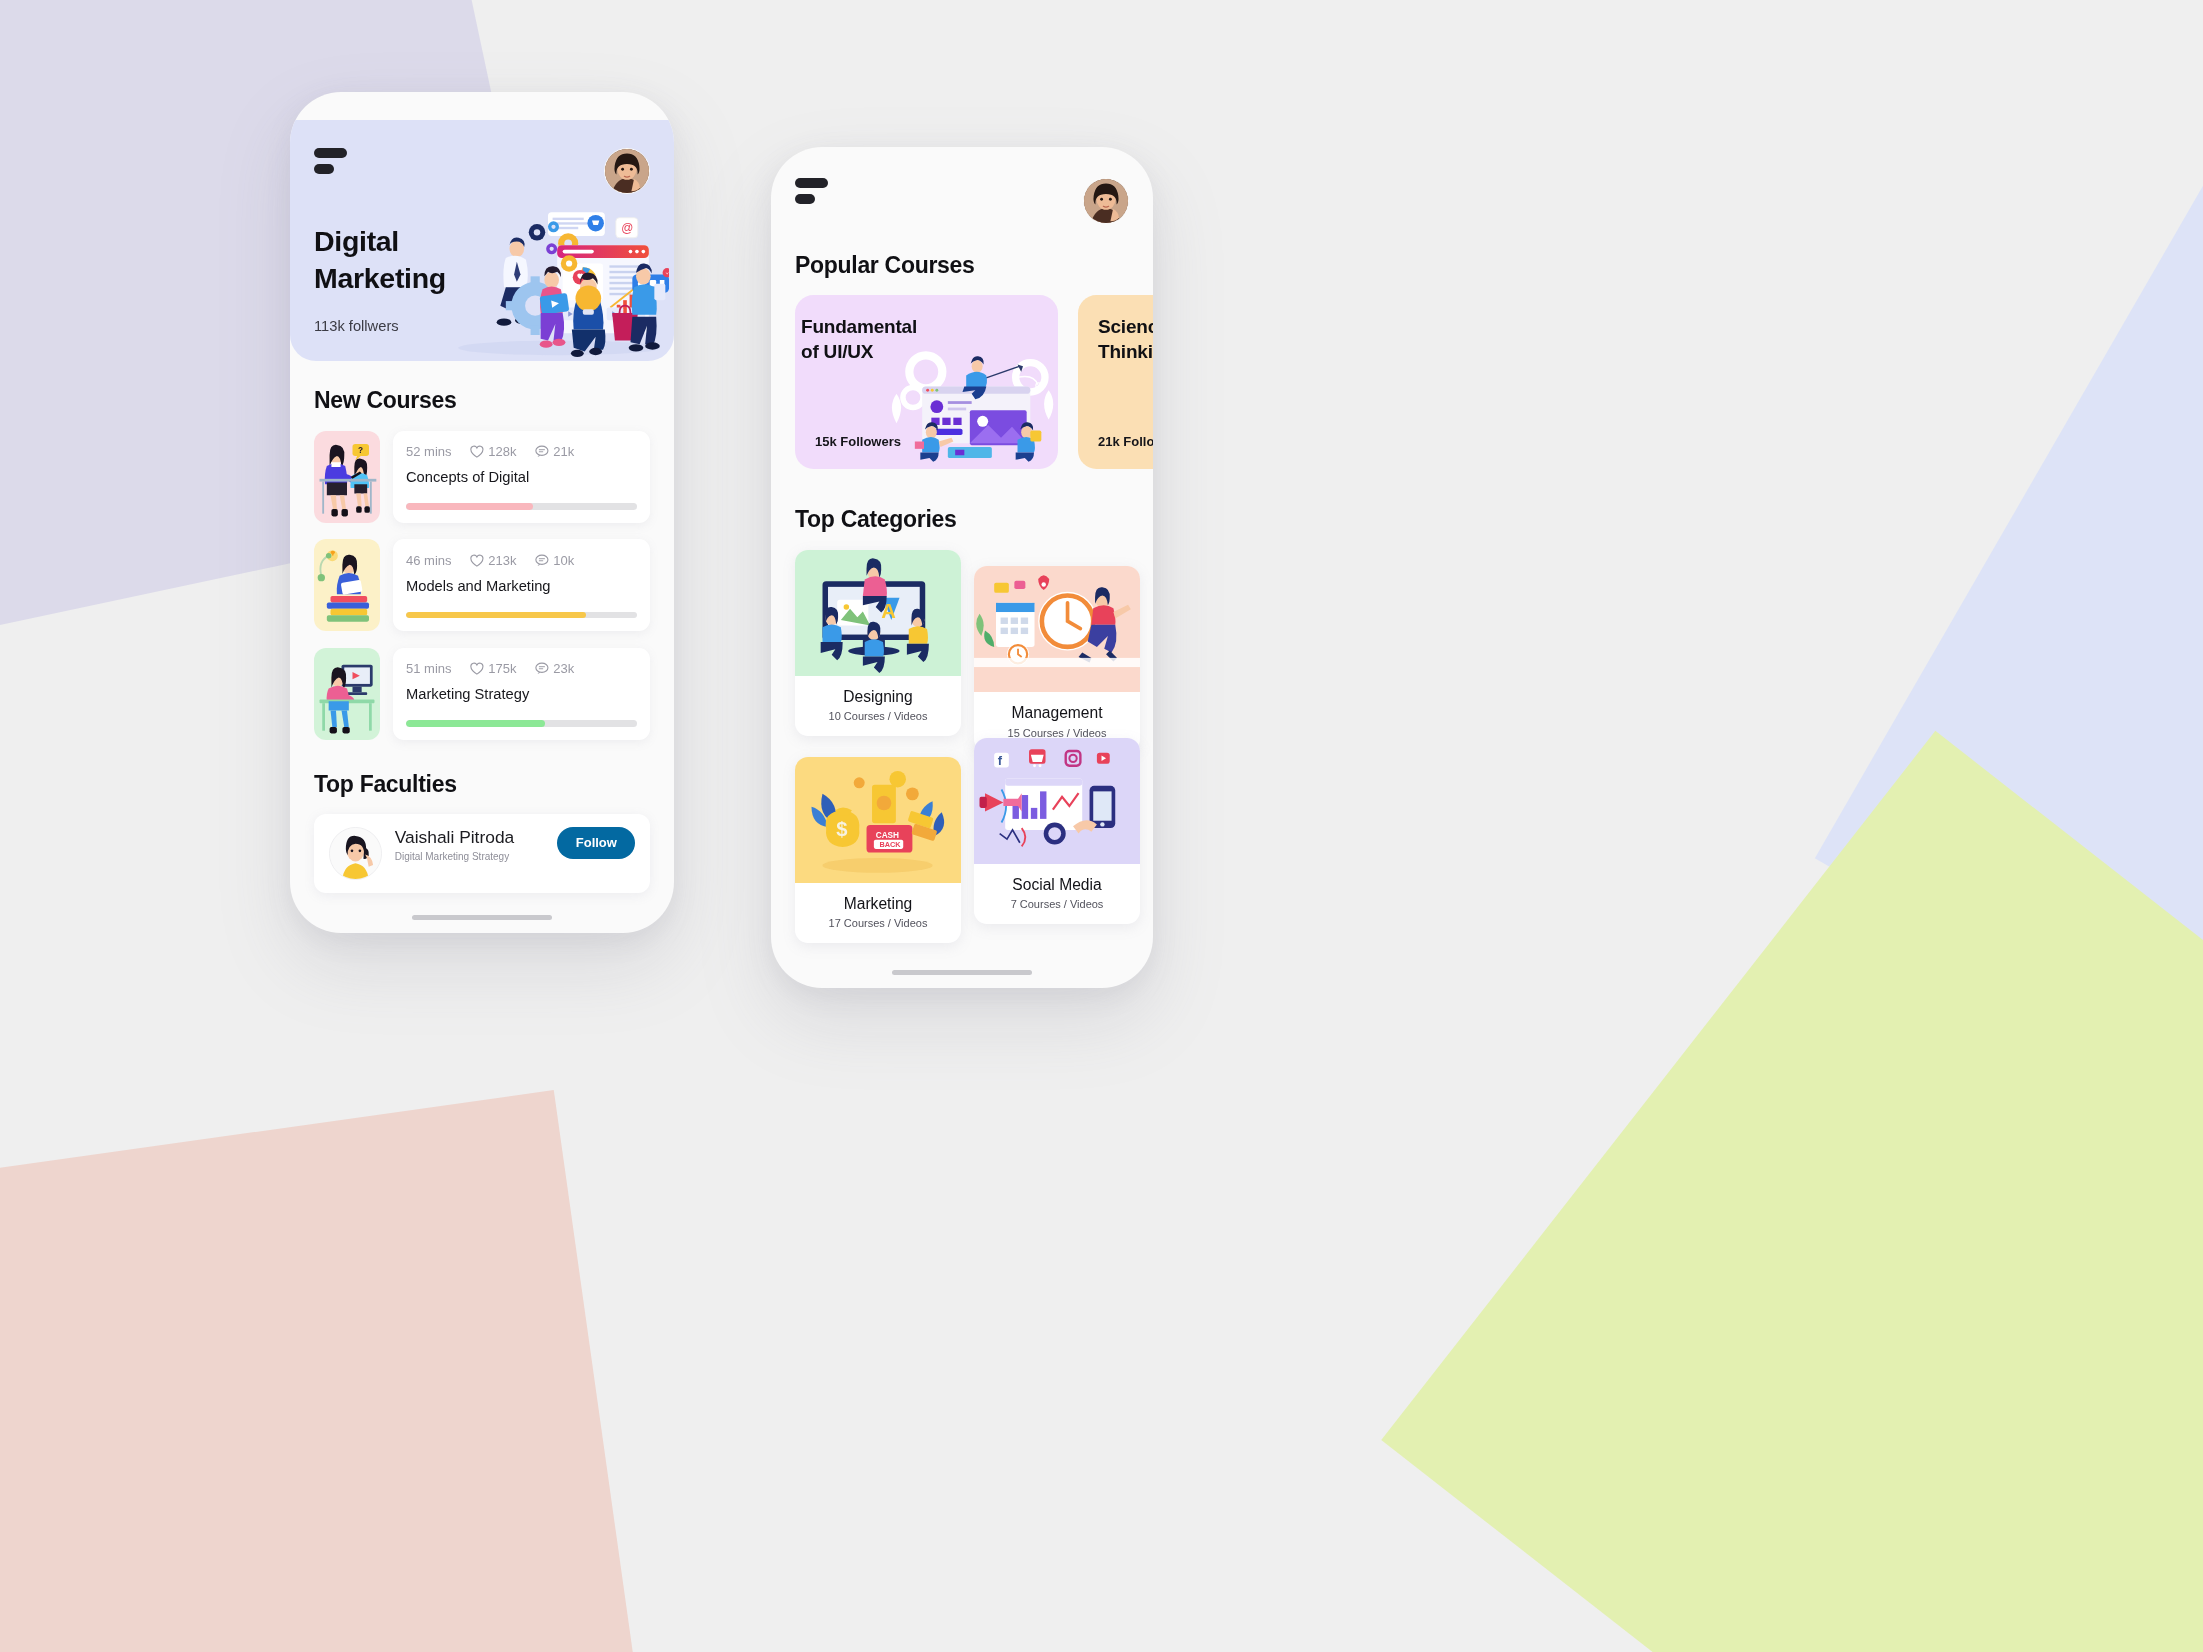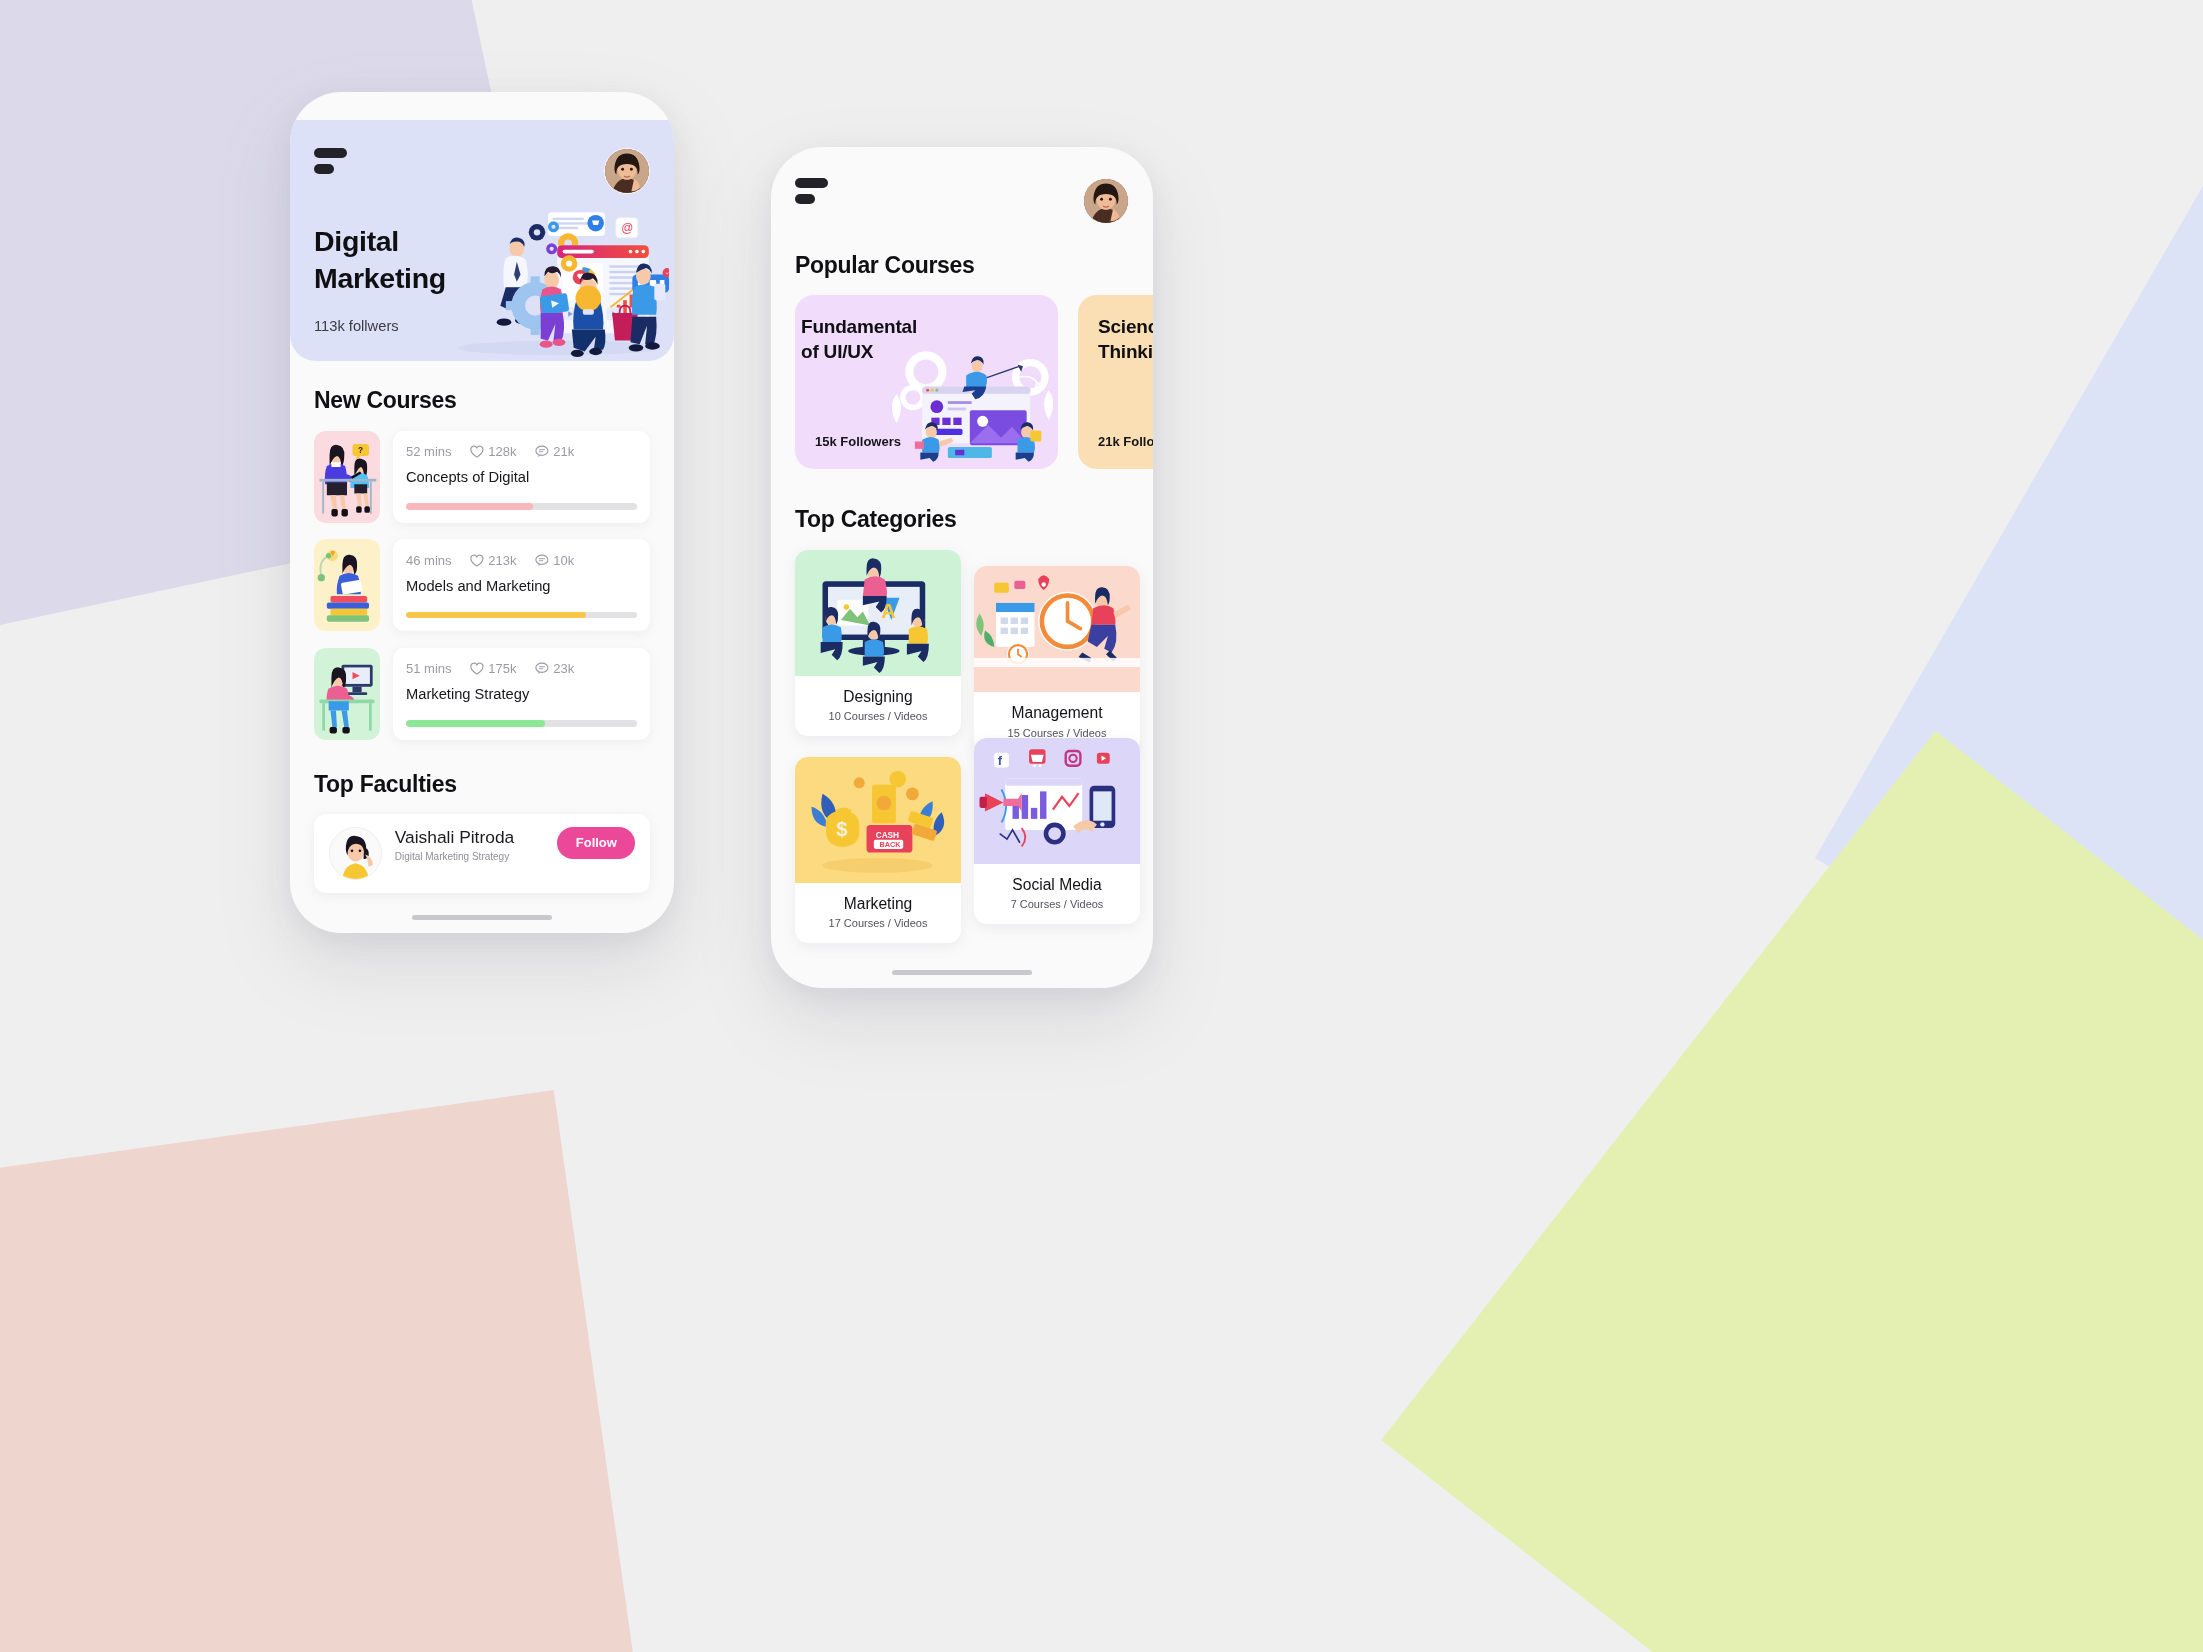--- a/index.html
+++ b/index.html
@@ -544,21 +544,21 @@
           <path d="M14 58 q2-16 15-18 13 2 15 18z" fill="#f7c733"></path>
           <path d="M40 30 q8 2 9 12l-5 2-2-10z" fill="#f7c9a8"></path>
           <circle cx="25" cy="26" r="1.5" fill="#191520"></circle>
           <circle cx="34" cy="26" r="1.5" fill="#191520"></circle>
         </svg>
       </div>
       <div class="faculty-info">
         <div class="faculty-name">Vaishali Pitroda</div>
         <div class="faculty-role">Digital Marketing Strategy</div>
       </div>
-      <button class="follow-btn" style="background: #ec4899;">Follow</button>
+      <button class="follow-btn" style="background: #0369a1;">Follow</button>
     </div>
   </div>
 
   <div class="home-indicator"></div>
 </div>
 
 <div class="phone phone-right">
   <div class="right-top">
     <div class="logo">
       <div class="logo-bar-long"></div>

